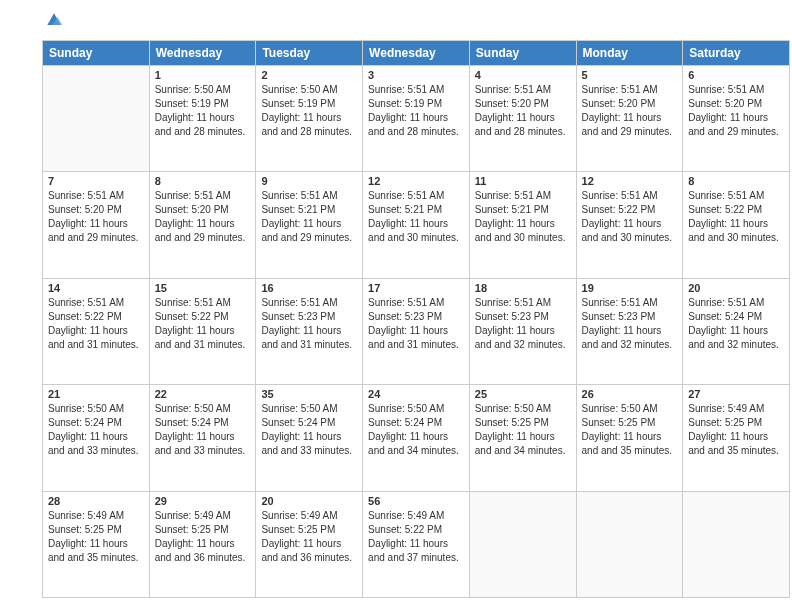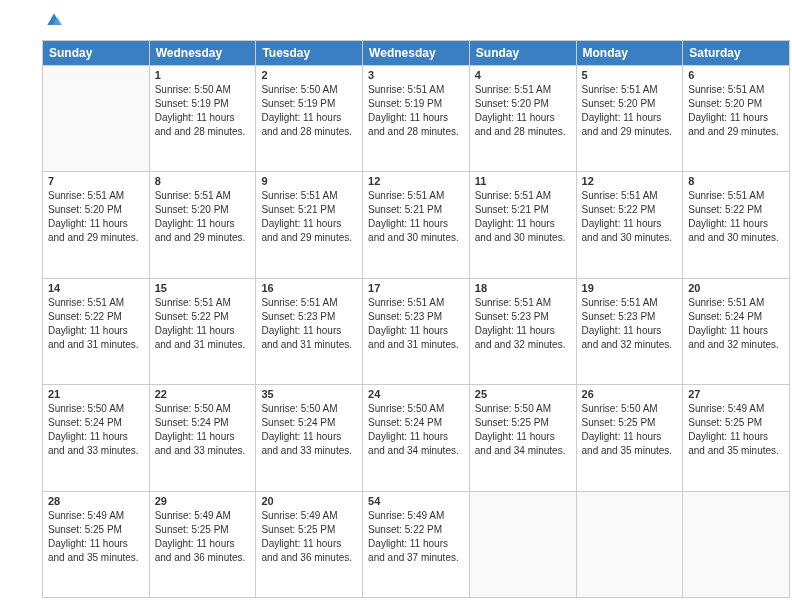--- a/index.html
+++ b/index.html
@@ -409,21 +409,21 @@
           <td>
             <span class="day-number">20</span>
             <div class="day-info">
               <div>Sunrise: 5:49 AM</div>
               <div>Sunset: 5:25 PM</div>
               <div>Daylight: 11 hours</div>
               <div>and and 36 minutes.</div>
             </div>
           </td>
           <td>
-            <span class="day-number">54</span>
+            <span class="day-number">56</span>
             <div class="day-info">
               <div>Sunrise: 5:49 AM</div>
               <div>Sunset: 5:22 PM</div>
               <div>Daylight: 11 hours</div>
               <div>and and 37 minutes.</div>
             </div>
           </td>
           <td class="empty-cell"></td>
           <td class="empty-cell"></td>
           <td class="empty-cell"></td>

